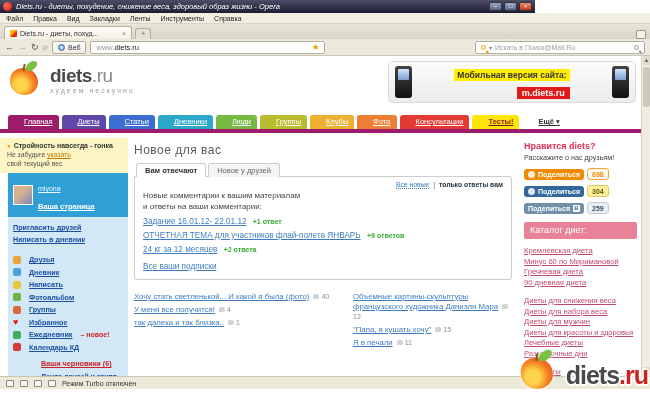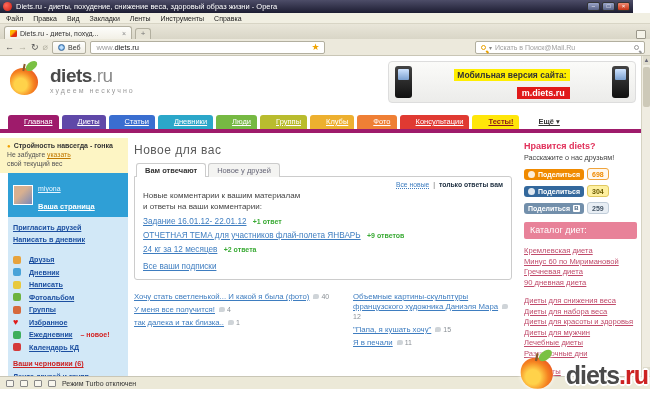--- a/index.html
+++ b/index.html
@@ -1,22 +1,22 @@
 <!DOCTYPE html>
 <html><head>
 <meta charset="utf-8">
 <style>
   * { margin:0; padding:0; box-sizing:border-box; }
   body { font-family:"Liberation Sans","DejaVu Sans",sans-serif; background:#888; }
   .screen { position:relative; width:650px; height:406px; background:#fff; overflow:hidden;
             font-family:"Liberation Sans","DejaVu Sans",sans-serif; }
 
   
-  .titlebar { position:absolute; top:0; left:0; width:633px; height:13px;
-    background:linear-gradient(#4d4d68,#1d1d32); display:flex; align-items:center; padding:0 3px; }
+  .titlebar { position:absolute; top:0; left:0; width:535px; height:13px;
+    background:linear-gradient(#4d4d68,#1d1d32); display:flex; align-items:center; padding:0 3px;font-style:italic; }
   .opera-badge { width:9px; height:9px; border-radius:50%; background:radial-gradient(circle at 35% 35%,#ff6a5a,#d01a10); margin-right:4px; flex:none; }
   .title-text { color:#fff; font-size:7.5px; white-space:nowrap; overflow:hidden; flex:1; }
   .winbtns { display:flex; gap:2px; }
   .winbtn { width:13px; height:9px; border-radius:2px; background:linear-gradient(#9aa4c8,#5a6488); border:1px solid #333; color:#fff; font-size:6px; line-height:7px; text-align:center; }
   .winbtn.close { background:linear-gradient(#f08a72,#c83214); }
 
   .menubar { position:absolute; top:13px; left:0; width:650px; height:11px; background:#f1efe2; border-bottom:1px solid #d8d5c5; display:flex; gap:10px; align-items:center; padding:0 6px; }
   .menubar span { font-size:7px; color:#222; }
 
   .tabbar { position:absolute; top:24px; left:0; width:650px; height:15px; background:linear-gradient(#e9e6d9,#d9d6c7); display:flex; align-items:flex-end; padding:2px 4px 0 4px; }
@@ -90,21 +90,21 @@
   .sb-links { padding:6px 5px 4px 5px; }
   .sb-action { display:block; font-size:7.2px; font-weight:bold; color:#1c4fa0; text-decoration:underline; margin-bottom:3px; }
   .sb-menu { padding:4px 5px 2px 5px; }
   .sb-item { display:flex; align-items:center; gap:8px; margin-bottom:3.5px; }
   .sb-ico { width:8px; height:8px; border-radius:2px; flex:none; }
   .sb-item a { font-size:7.2px; font-weight:bold; color:#1c4fa0; text-decoration:underline; white-space:nowrap; }
   .sb-item .badge { font-size:7px; color:#d42020; font-weight:bold; white-space:nowrap; }
   .i1{background:#e8a33d}.i2{background:#4aa3d8}.i3{background:#e8c93d}.i4{background:#6db33f}
   .i5{background:#d66a3d}.i7{background:#3fae5c}.i8{background:#d43a3a}
   .heart { color:#e01a1a; font-size:9px; line-height:8px; width:8px; flex:none; }
-  .sb-extra { padding:2px 5px; }
+  .sb-extra { padding:2px 5px;margin-left:28px; }
   .sb-extra a { display:block; font-size:7.2px; font-weight:bold; text-decoration:underline; margin-bottom:4px; }
   .red-link { color:#cc2222; }
   .blue-link { color:#1c4fa0; }
 
   
   .main-col { width:390px; flex:none; padding:3px 6px 0 6px; }
   .main-heading { font-size:12px; color:#5a5a5a; letter-spacing:0.5px; margin:2px 0 6px 0; }
   .box-tabs { display:flex; gap:2px; margin-left:2px; }
   .box-tab { border:1px solid #ccc; border-bottom:none; border-radius:3px 3px 0 0; padding:2px 8px; font-size:7.5px; background:#f4f4f2; color:#667; }
   .box-tab.active { background:#fff; color:#333; font-weight:bold; position:relative; z-index:2; }
@@ -421,22 +421,22 @@
 
         <div class="catalog-banner">Каталог диет:</div>
         <div class="diet-links">
           <a href="#">Кремлевская диета</a>
           <a href="#">Минус 60 по Миримановой</a>
           <a href="#">Гречневая диета</a>
           <a href="#">90 дневная диета</a>
           <div class="diet-gap"></div>
           <a href="#">Диеты для снижения веса</a>
           <a href="#">Диеты для набора веса</a>
+          <a href="#">Диеты для мужчин</a>
           <a href="#">Диеты для красоты и здоровья</a>
-          <a href="#">Диеты для мужчин</a>
           <a href="#">Лечебные диеты</a>
           <a href="#">Разгрузочные дни</a>
           <div class="diet-gap"></div>
           <a href="#">Все диеты</a>
         </div>
 
       </div>
     </div>
 
     <div class="scrollbar">

